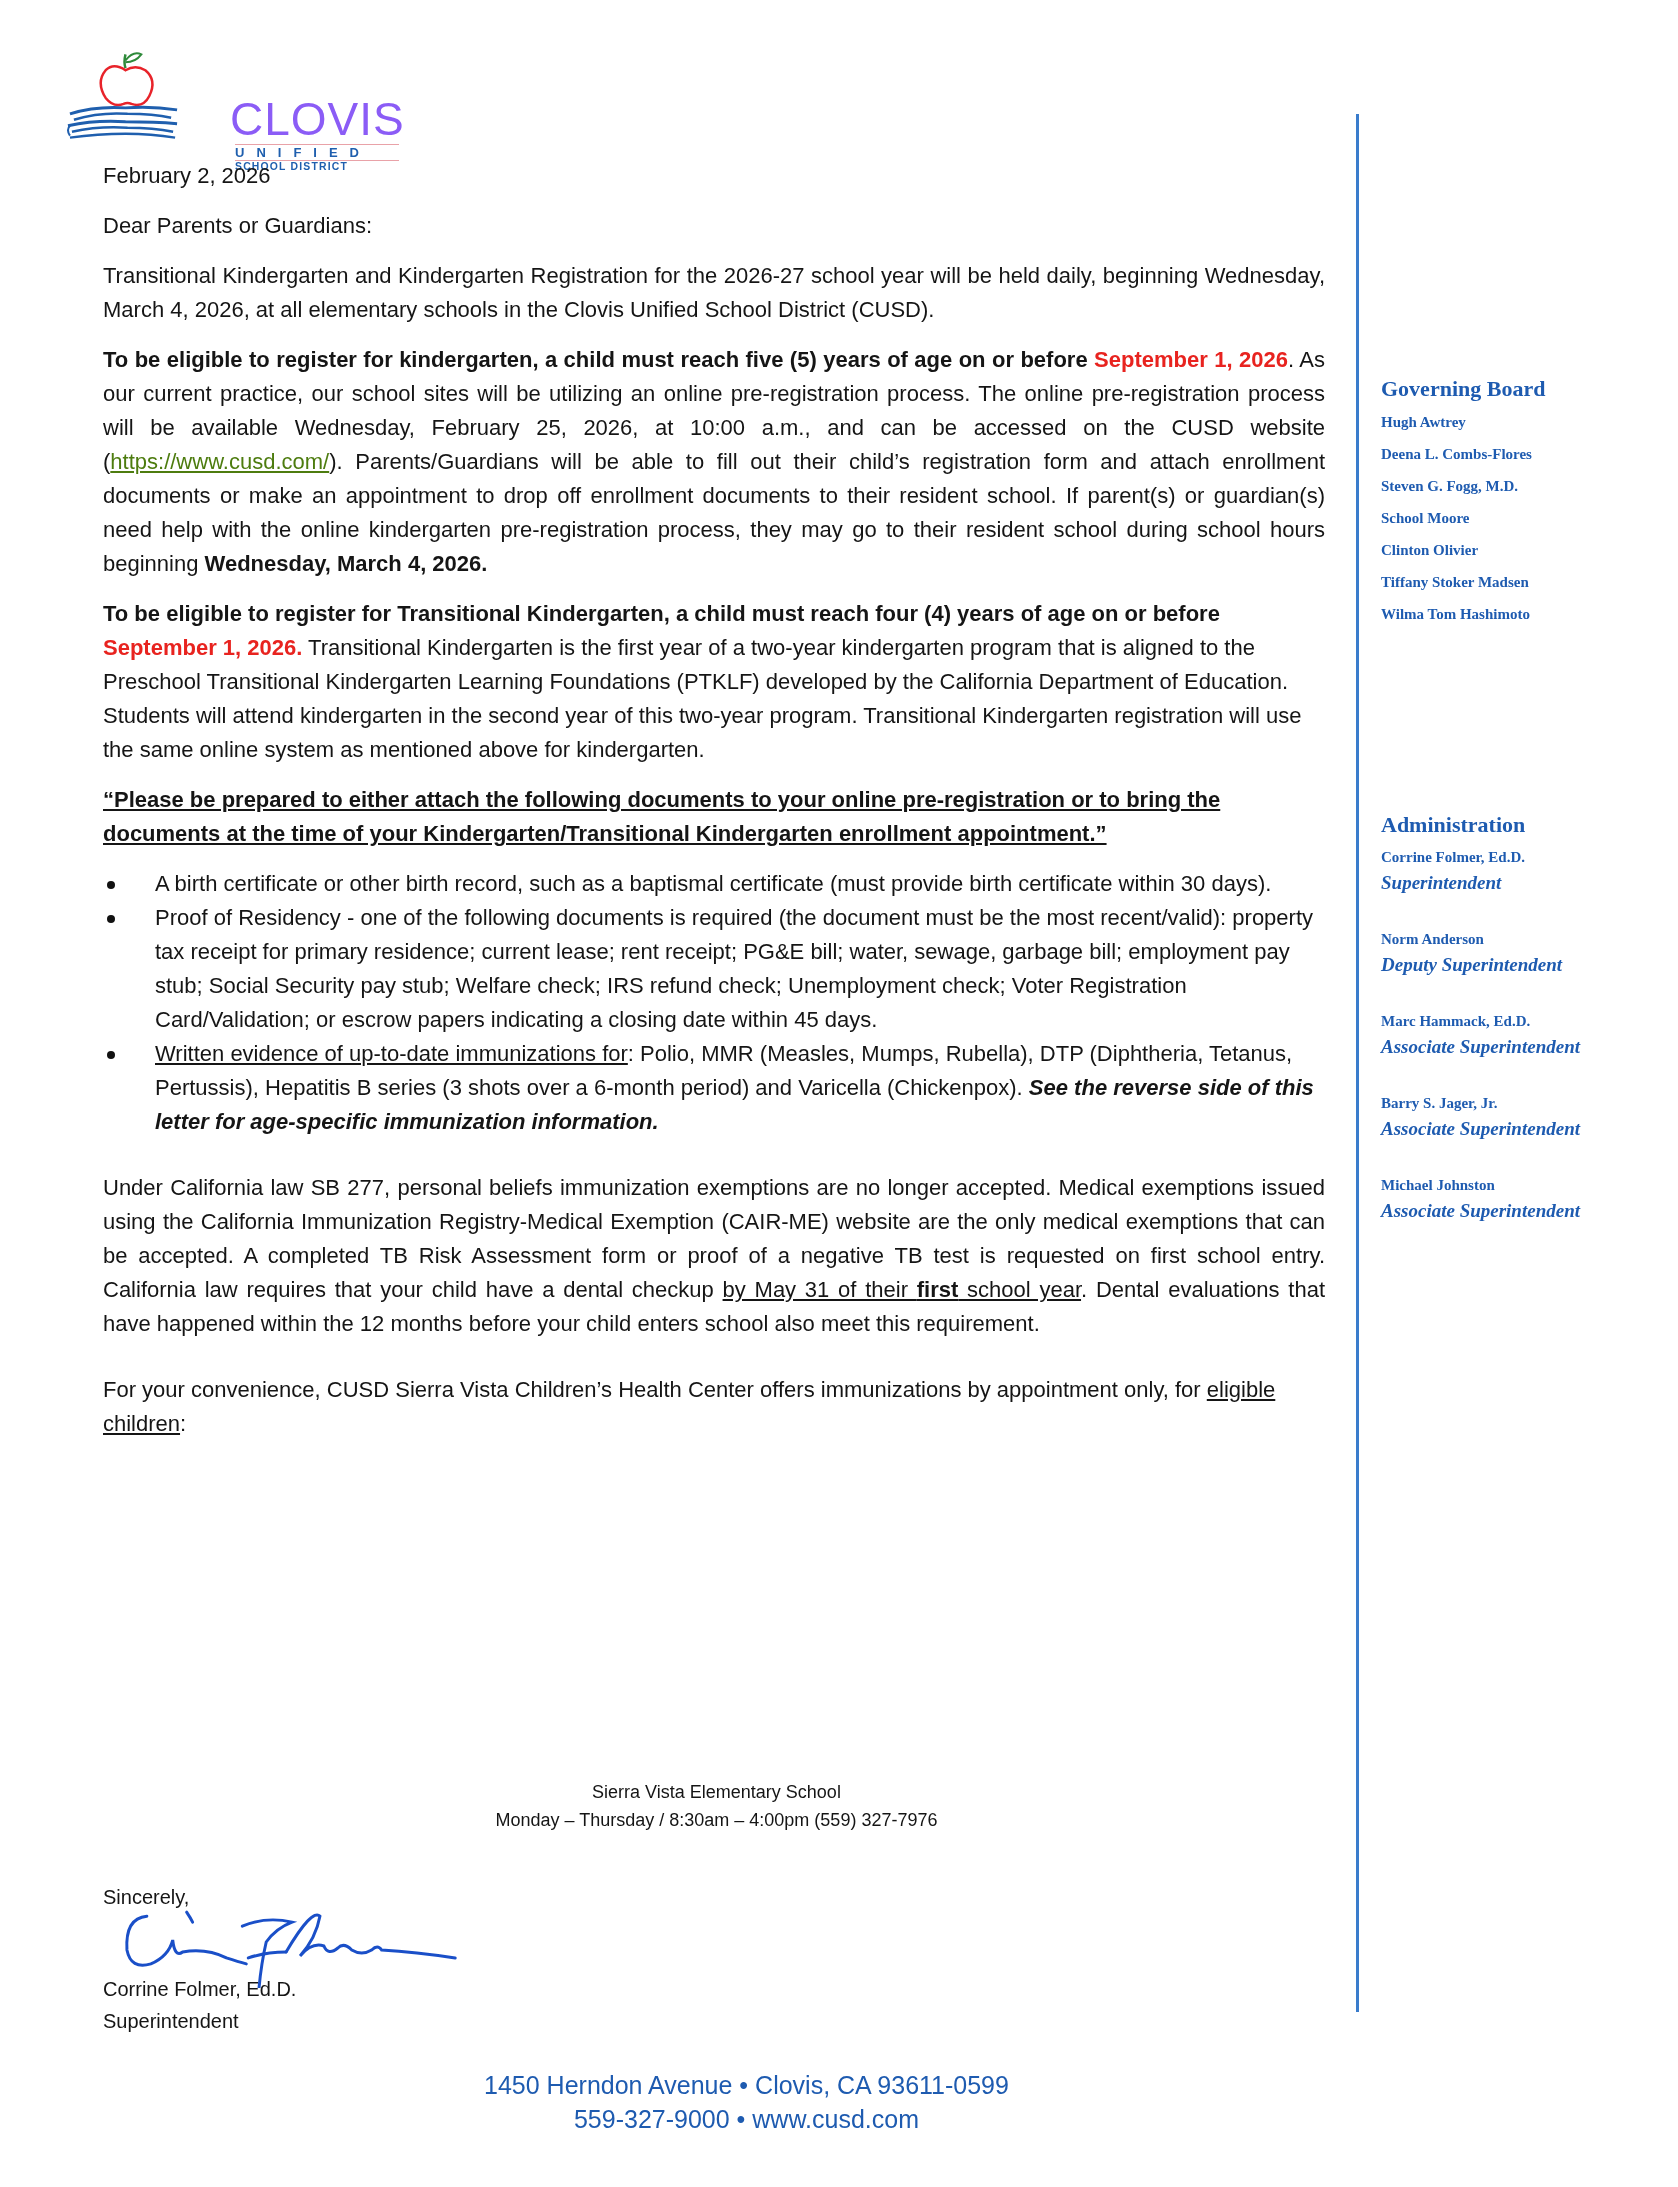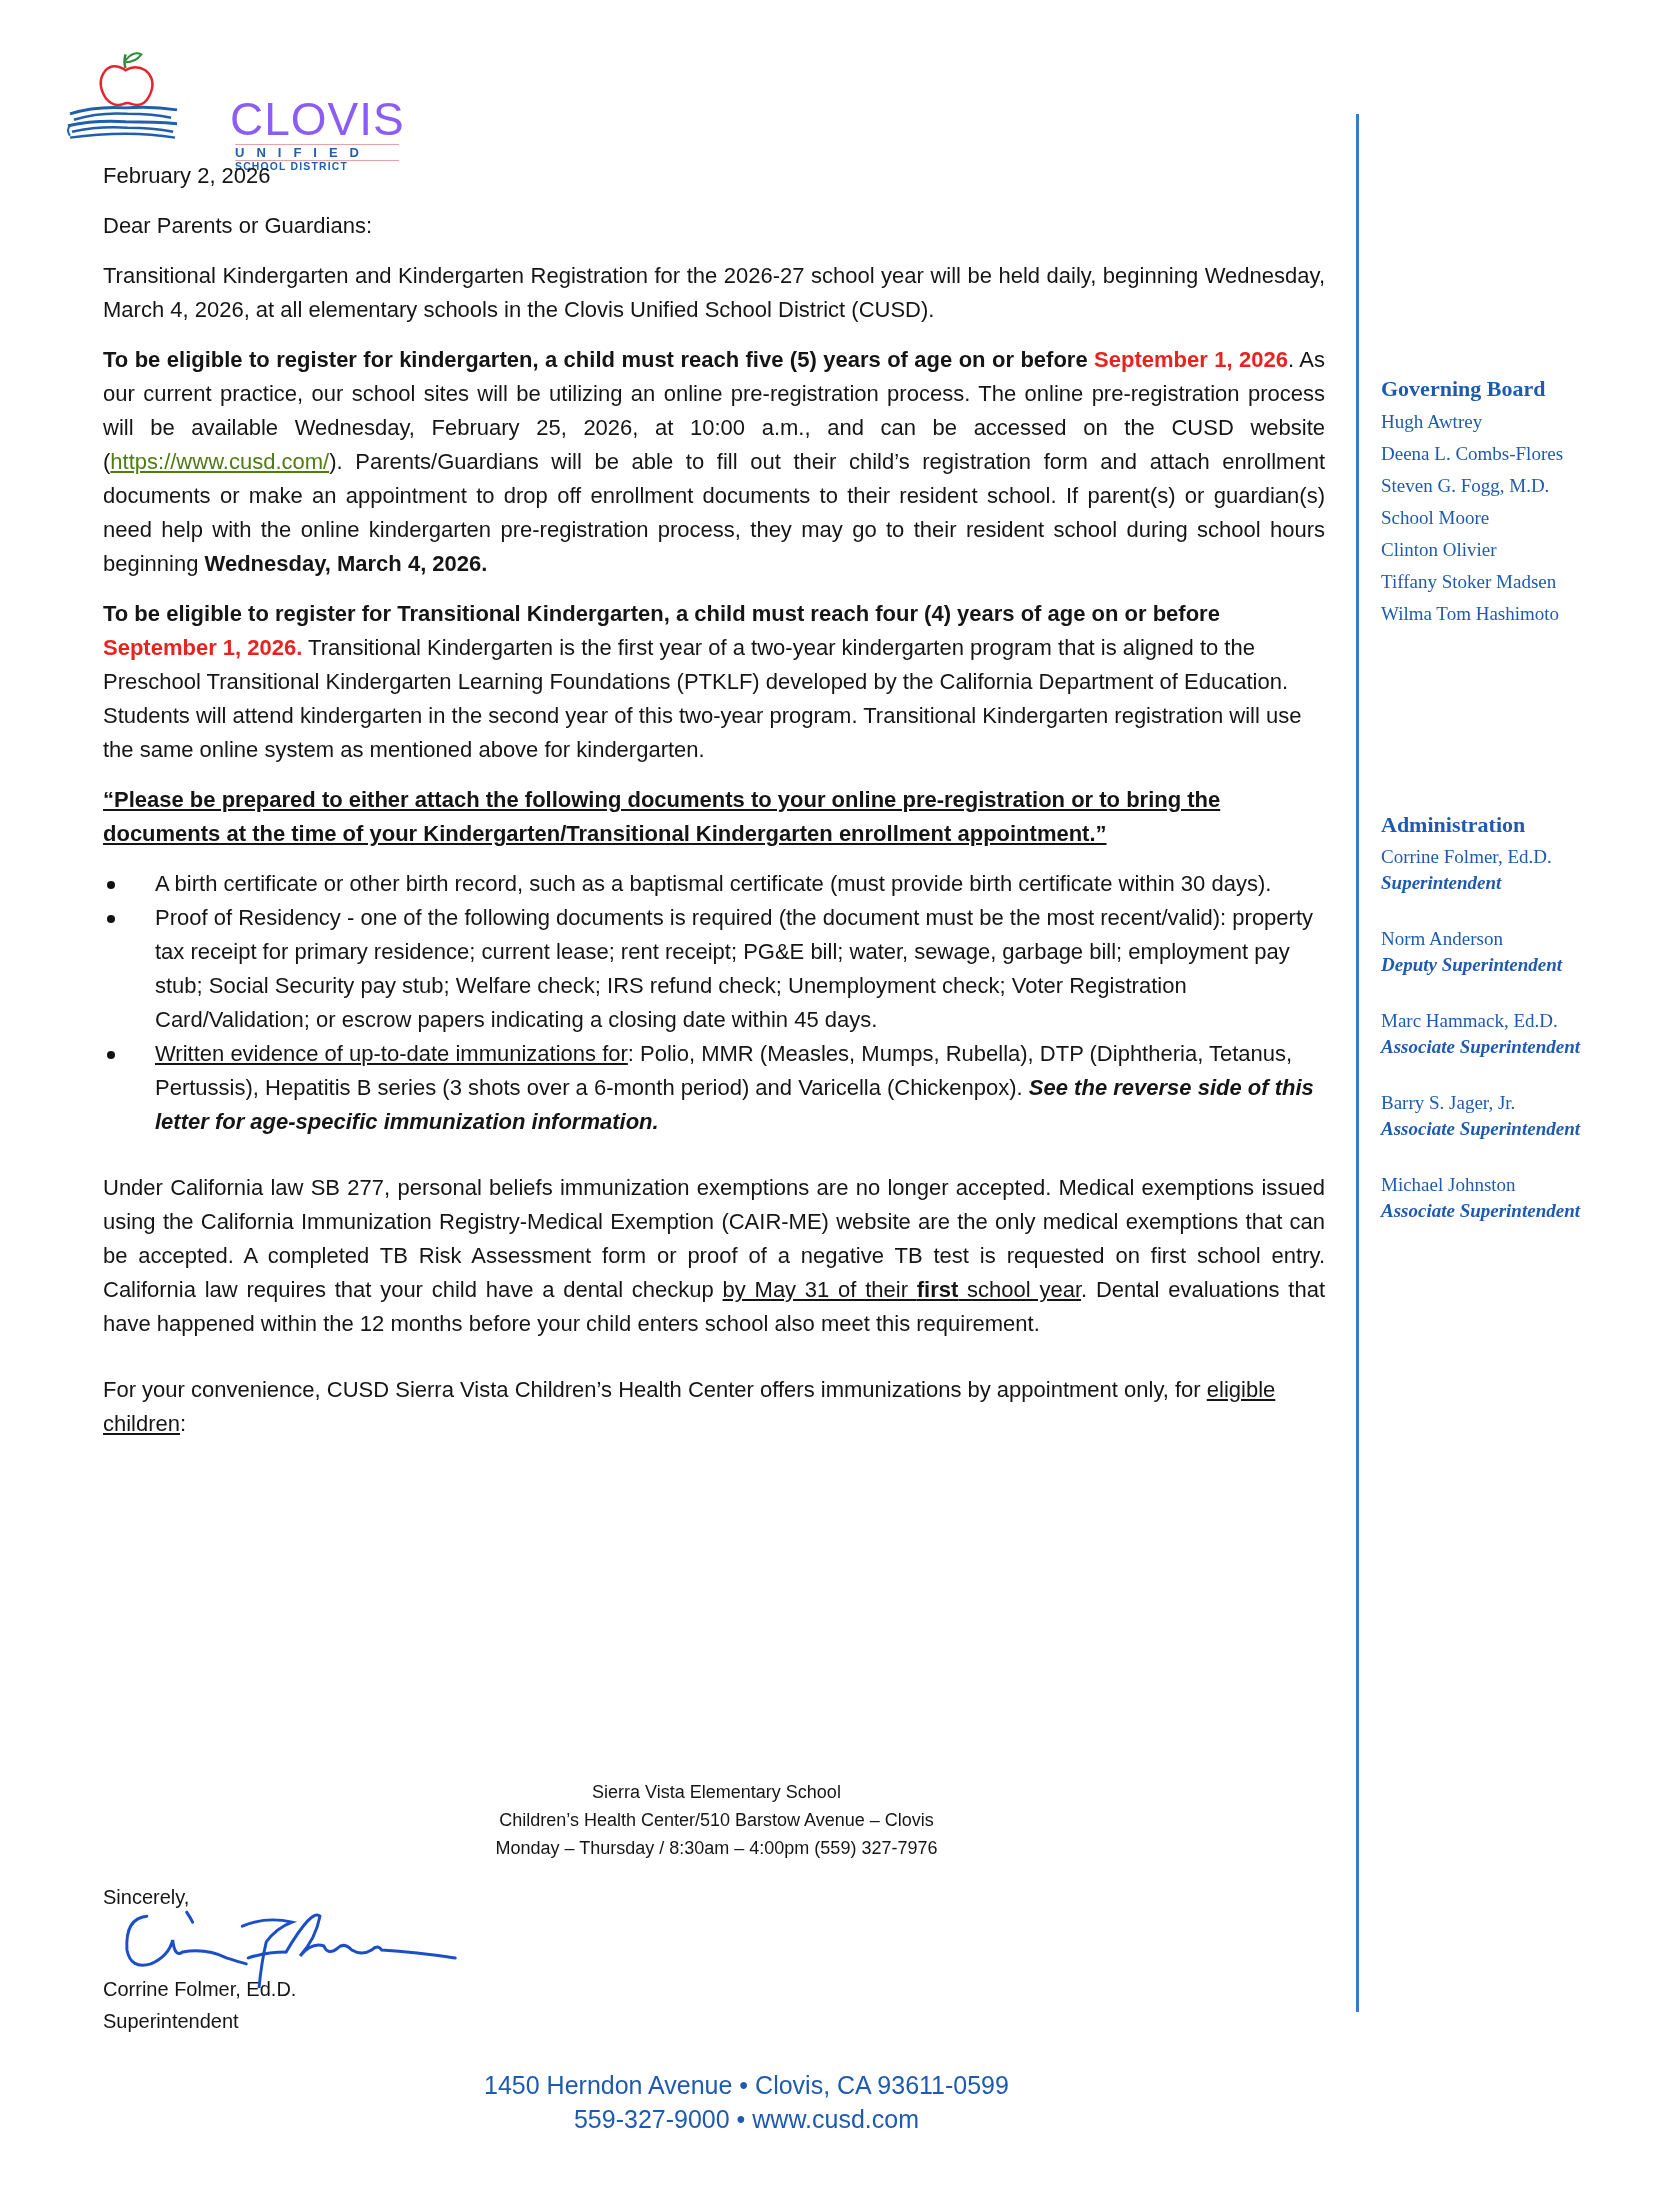--- a/index.html
+++ b/index.html
@@ -28,21 +28,21 @@
   .bullets li { position: relative; padding-left: 52px; }
   .bullets li .dot { position: absolute; left: 4px; top: 14px; width: 8px; height: 8px; border-radius: 50%; background: #111; }
 
   .center-block { position: absolute; left: 418px; top: 1778px; width: 597px; text-align: center; font-size: 18px; line-height: 28px; color: #151515; }
 
   .sig-block { position: absolute; left: 103px; top: 1881px; font-size: 20px; line-height: 32px; color: #151515; }
   .signature { position: absolute; left: 117px; top: 1898px; }
 
   .side { position: absolute; left: 1381px; color: #1e5bb0; font-family: "Liberation Serif", serif; }
   .side h3 { margin: 0; font-size: 22px; font-weight: bold; line-height: 34px; }
-  .side .nm { font-size: 19px; font-weight: normal; line-height: 32px; }
+  .side .nm { font-size: 15px; font-weight: bold; line-height: 32px; }
   .side .role { font-size: 19px; font-weight: bold; font-style: italic; line-height: 26px; }
   .side .admin-entry { margin-bottom: 30px; }
   .side .admin-entry .nm { line-height: 26px; }
 
   .footer { position: absolute; left: 0; width: 1493px; top: 2068px; text-align: center; color: #1e5bb0; font-size: 25px; line-height: 34px; font-family: "Liberation Sans", sans-serif; }
 </style>
 </head>
 <body>
 
 <div class="logo">
@@ -95,21 +95,20 @@
     <span>Under California law SB 277, personal beliefs immunization exemptions are no longer accepted. Medical exemptions issued using the California Immunization Registry-Medical Exemption (CAIR-ME) website are the only medical exemptions that can be accepted. A completed TB Risk Assessment form or proof of a negative TB test is requested on first school entry.  California law requires that your child have a dental checkup </span><span class="u"><span>by May 31 of their </span><span class="b">first</span><span> school year</span></span><span>.  Dental evaluations that have happened within the 12 months before your child enters school also meet this requirement.</span>
   </p>
 
   <p style="margin-top:32px;">
     <span>For your convenience, CUSD Sierra Vista Children’s Health Center offers immunizations by appointment only, for </span><span class="u">eligible children</span><span>:</span>
   </p>
 </div>
 
 <div class="center-block">
   <div>Sierra Vista Elementary School</div>
-  <div>Children’s Health Center/510 Barstow Avenue – Clovis</div>
   <div>Monday – Thursday / 8:30am – 4:00pm   (559) 327-7976</div>
 </div>
 
 <div class="sig-block">
   <div>Sincerely,</div>
   <div style="height:60px;"></div>
   <div>Corrine Folmer, Ed.D.</div>
   <div>Superintendent</div>
 </div>
 <svg class="signature" width="378" height="90" viewBox="0 0 380 90">

